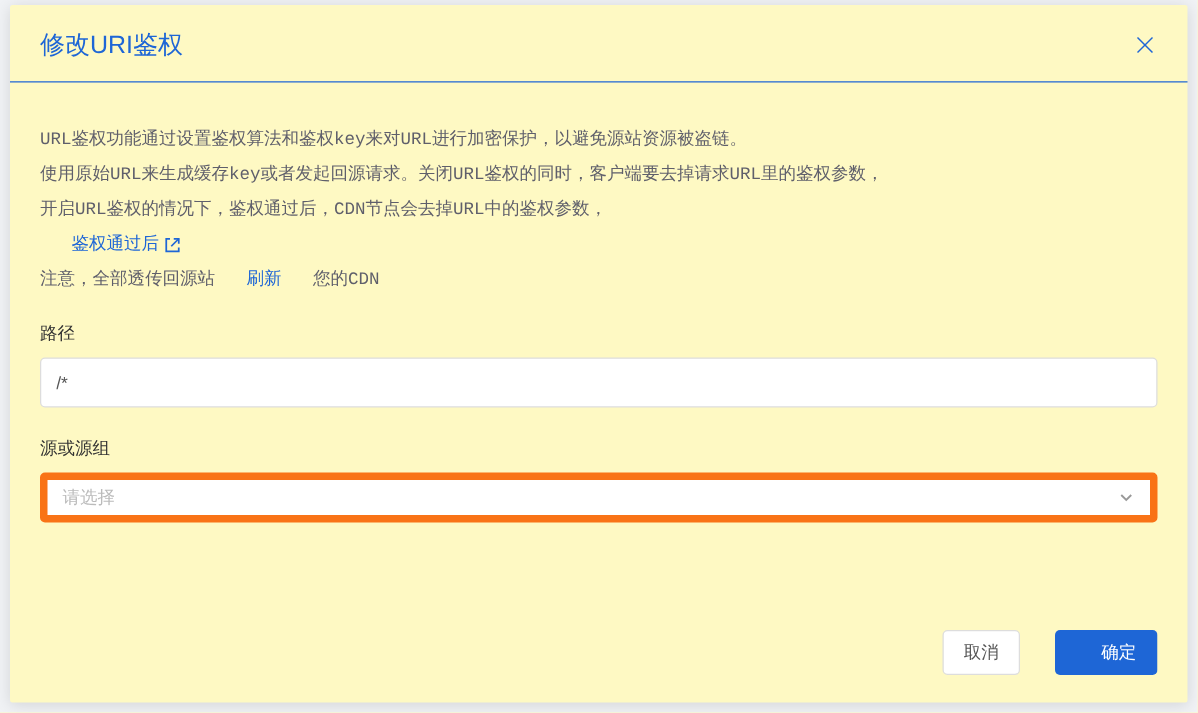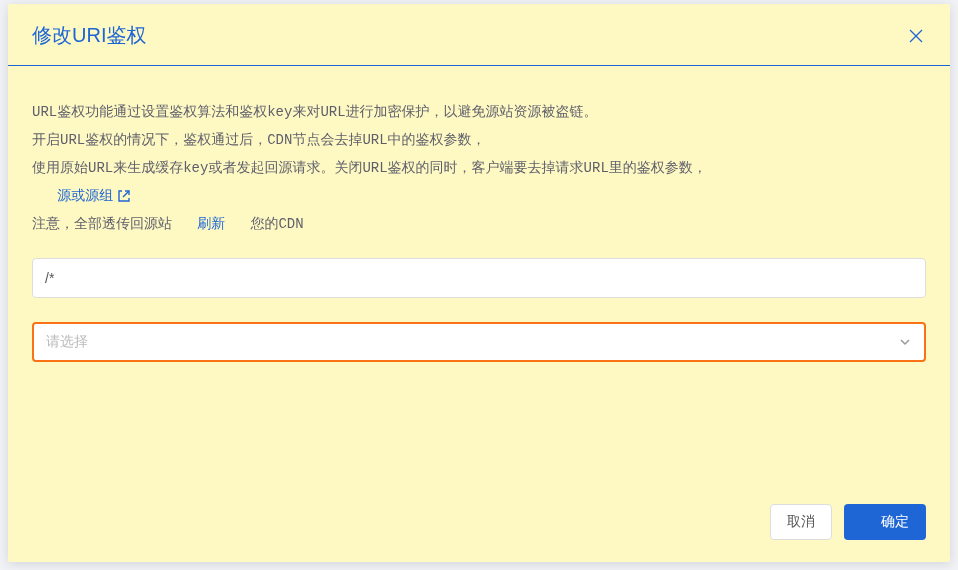--- a/index.html
+++ b/index.html
@@ -95,35 +95,35 @@
       border-radius: 4px;
       padding: 0 12px;
       font-size: 14px;
       color: #555;
       background: #fff;
       outline: none;
       display: flex;
       align-items: center;
     }
     .select {
-      border: 2px solid #f97316;
+      border: 6px solid #f97316;
       justify-content: space-between;
       cursor: pointer;
       color: #bbb;
     }
     .select svg {
       width: 14px;
       height: 14px;
       color: #999;
     }
     .modal-footer {
       padding: 16px 24px 22px 24px;
       display: flex;
       justify-content: flex-end;
-      gap: 12px;
+      gap: 28px;
     }
     .btn {
       min-width: 58px;
       height: 36px;
       padding: 0 16px;
       border-radius: 4px;
       font-size: 14px;
       cursor: pointer;
       display: inline-flex;
       align-items: center;
@@ -151,47 +151,49 @@
       <svg viewBox="0 0 14 14" fill="none" stroke="currentColor" stroke-width="1.2">
         <line x1="1" y1="1" x2="13" y2="13"></line>
         <line x1="13" y1="1" x2="1" y2="13"></line>
       </svg>
     </div>
   </div>
 
   <div class="modal-body">
     <div class="description">
       <span class="desc-line">URL鉴权功能通过设置鉴权算法和鉴权key来对URL进行加密保护，以避免源站资源被盗链。</span>
+      <span class="desc-line">使用原始URL来生成缓存key或者发起回源请求。关闭URL鉴权的同时，客户端要去掉请求URL里的鉴权参数，</span>
       <span class="desc-line">开启URL鉴权的情况下，鉴权通过后，CDN节点会去掉URL中的鉴权参数，</span>
-      <span class="desc-line">使用原始URL来生成缓存key或者发起回源请求。关闭URL鉴权的同时，客户端要去掉请求URL里的鉴权参数，</span>
       <span class="desc-line">
         &nbsp;&nbsp;
         <span class="link">
-          <span>源或源组</span>
+          <span>鉴权通过后</span>
           <svg viewBox="0 0 14 14" fill="none" stroke="currentColor" stroke-width="1.4">
             <path d="M5 2 H2 V12 H12 V9"></path>
             <path d="M8 2 H12 V6"></path>
             <line x1="12" y1="2" x2="6" y2="8"></line>
           </svg>
         </span>
       </span>
       <span class="desc-line">
         <span>注意，全部透传回源站</span>
         <span>&nbsp;</span>
         <span class="link">刷新</span>
         <span>&nbsp;</span>
         <span>您的CDN</span>
       </span>
     </div>
 
     <div class="form-group">
+      <label class="form-label">路径</label>
       <input class="input" type="text" value="/*" style="">
     </div>
 
     <div class="form-group">
+      <label class="form-label">源或源组</label>
       <div class="select">
         <span>请选择</span>
         <svg viewBox="0 0 14 14" fill="none" stroke="currentColor" stroke-width="1.5">
           <polyline points="3,5 7,9 11,5"></polyline>
         </svg>
       </div>
     </div>
   </div>
 
   <div class="modal-footer">

